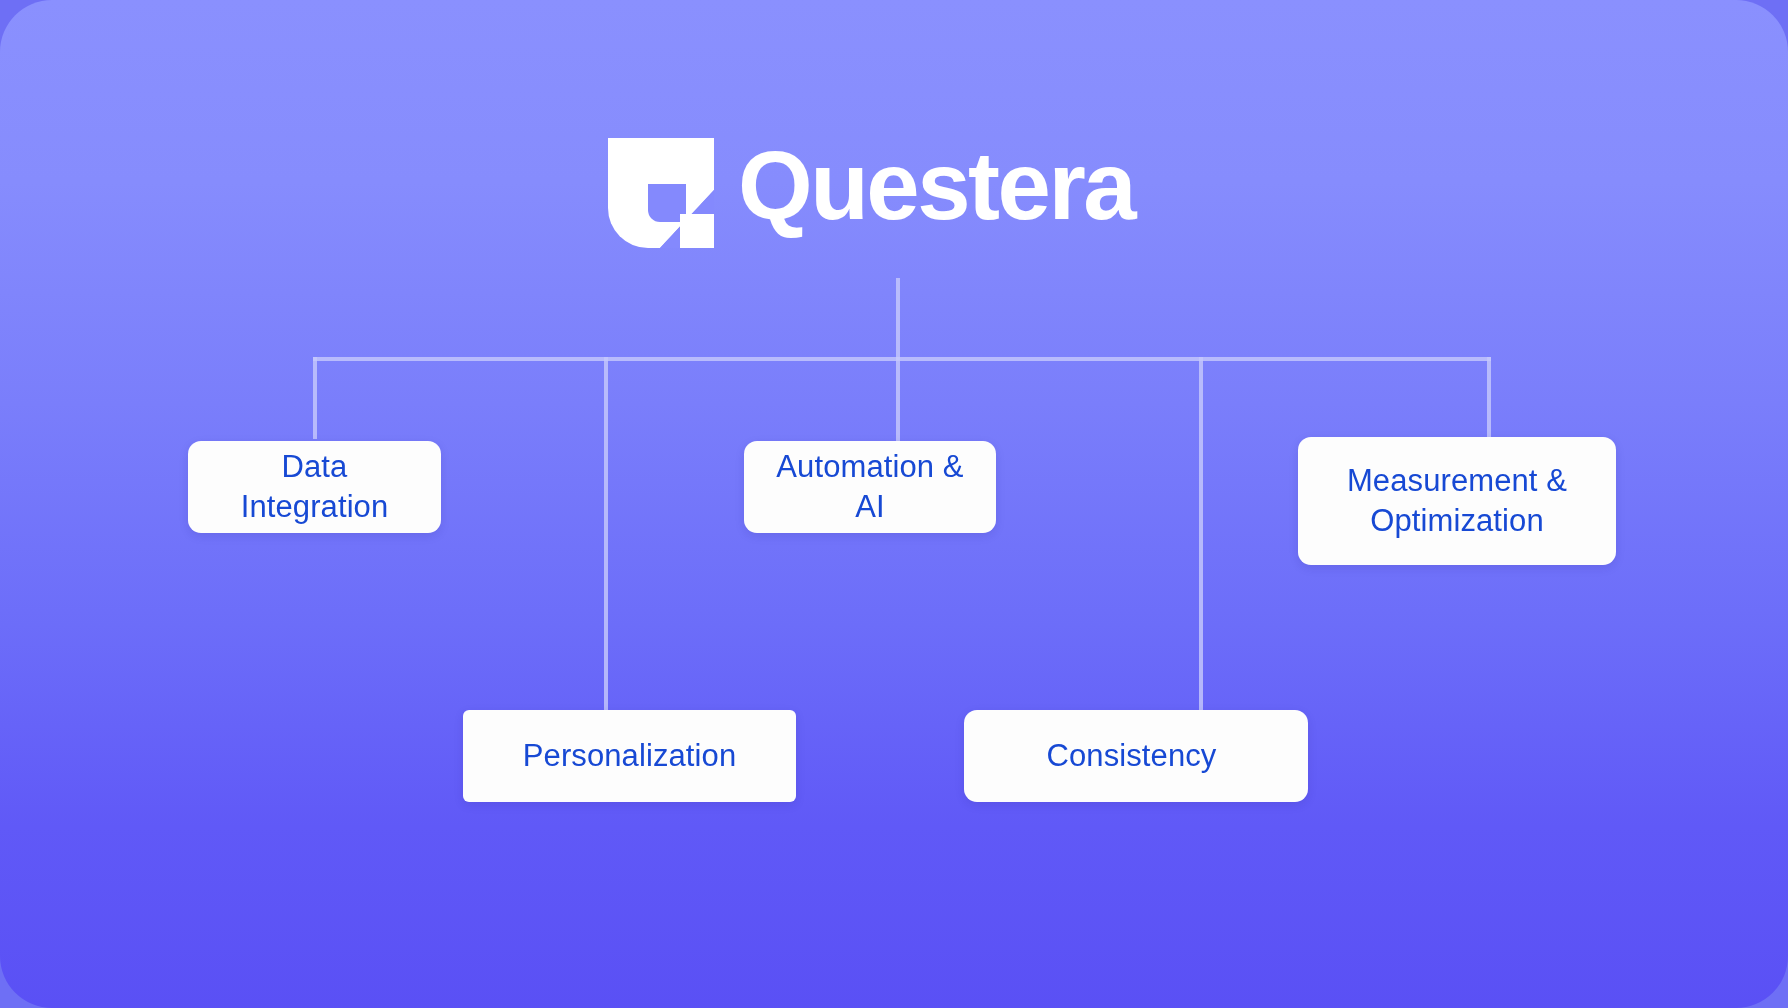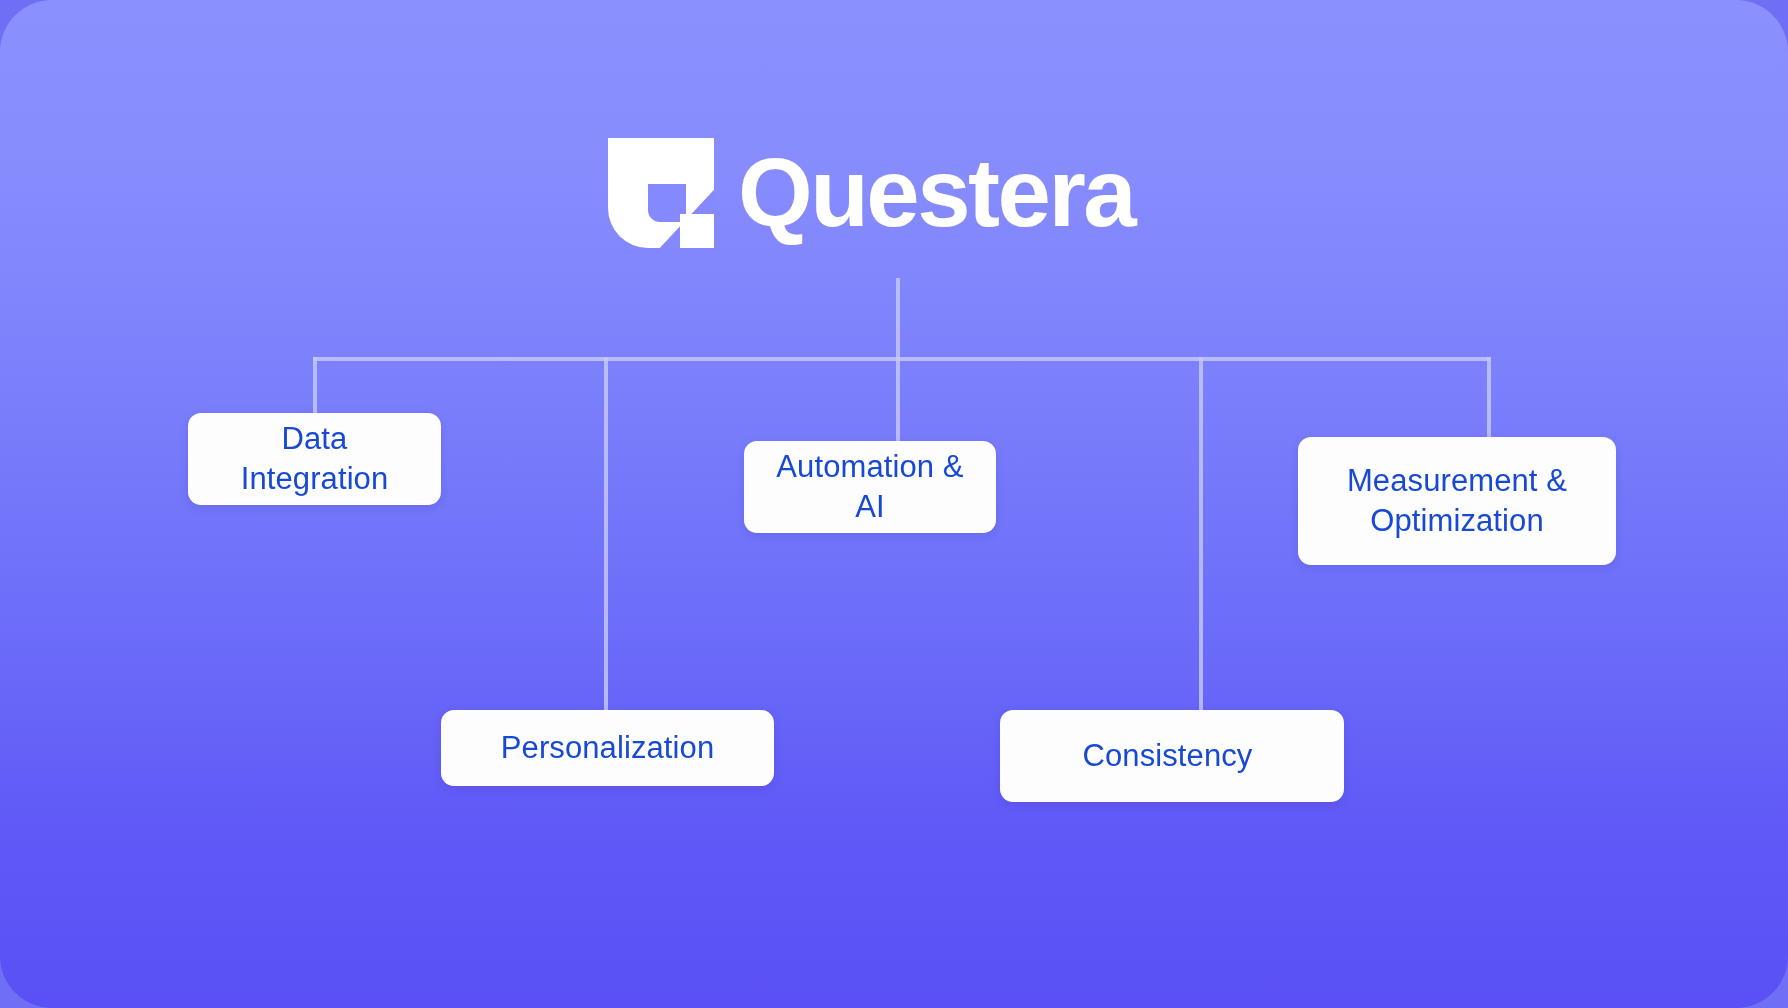--- a/index.html
+++ b/index.html
@@ -32,21 +32,20 @@
     overflow:hidden;
   }
 
   
   #logo-lockup {
     position:absolute;
     left:608px;
     top:138px;
     height:110px;
     display:flex;
-    align-items:center;
     gap:24px;
   }
 
   #logo-mark { width:106px; height:110px; display:block; }
 
   #logo-wordmark {
     color:#FFFFFF;
     font-size:96px;
     font-weight:bold;
     letter-spacing:-2.5px;
@@ -111,33 +110,33 @@
   <div class="connector v" style="left:313px; top:357px; height:82px;"></div>
 
   <div class="connector v" style="left:604px; top:357px; height:353px;"></div>
 
   <div class="connector v" style="left:896px; top:357px; height:84px;"></div>
 
   <div class="connector v" style="left:1199px; top:357px; height:353px;"></div>
 
   <div class="connector v" style="left:1487px; top:357px; height:80px;"></div>
 
-  <div class="node" style="left:188px; top:413px; width:253px; height:92px;">
+  <div class="node" style="left:188px; top:441px; width:253px; height:92px;">
     <span class="node-label">Data Integration</span>
   </div>
 
   <div class="node" style="left:744px; top:441px; width:252px; height:92px;">
     <span class="node-label">Automation &amp; AI</span>
   </div>
 
   <div class="node" style="left:1298px; top:437px; width:318px; height:128px;">
     <span class="node-label">Measurement &amp; Optimization</span>
   </div>
 
-  <div class="node" style="left:441px; top:710px; width:333px; height:76px;">
+  <div class="node" style="left:463px; top:710px; width:333px; height:92px;border-radius:6px;">
     <span class="node-label">Personalization</span>
   </div>
 
-  <div class="node" style="left:1000px; top:710px; width:344px; height:92px;padding-left:9px;">
+  <div class="node" style="left:964px; top:710px; width:344px; height:92px;padding-left:9px;">
     <span class="node-label">Consistency</span>
   </div>
 
 </div>
 
 </body></html>

